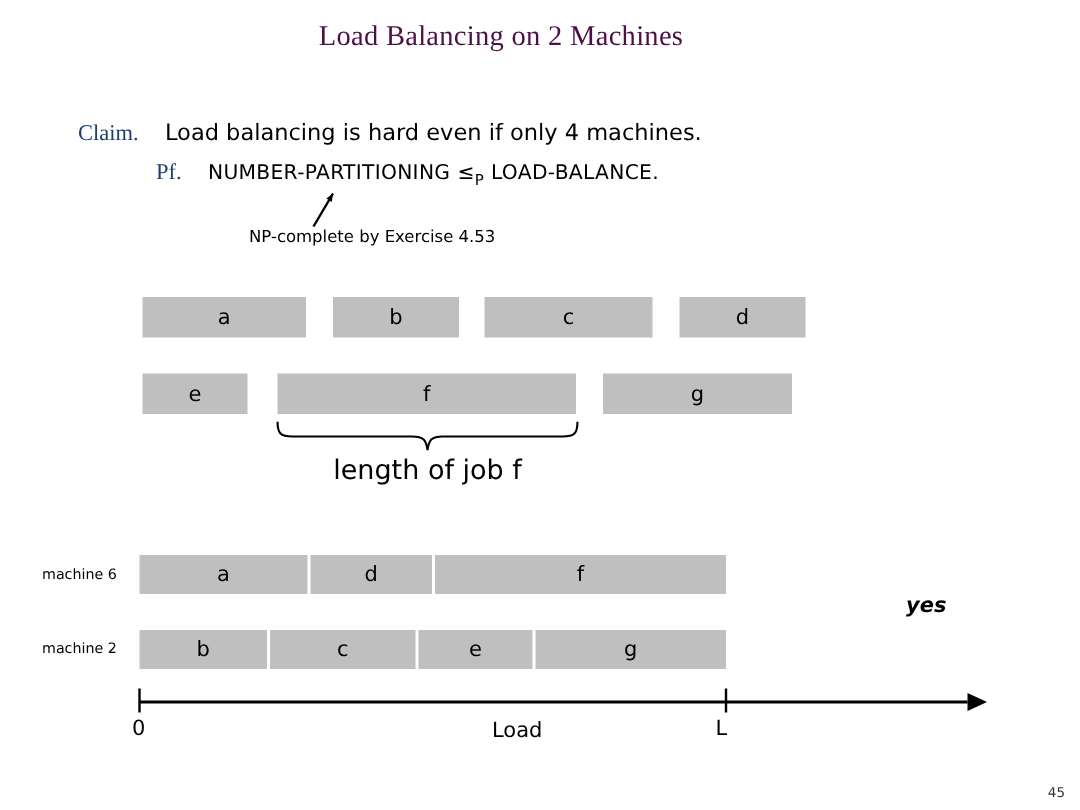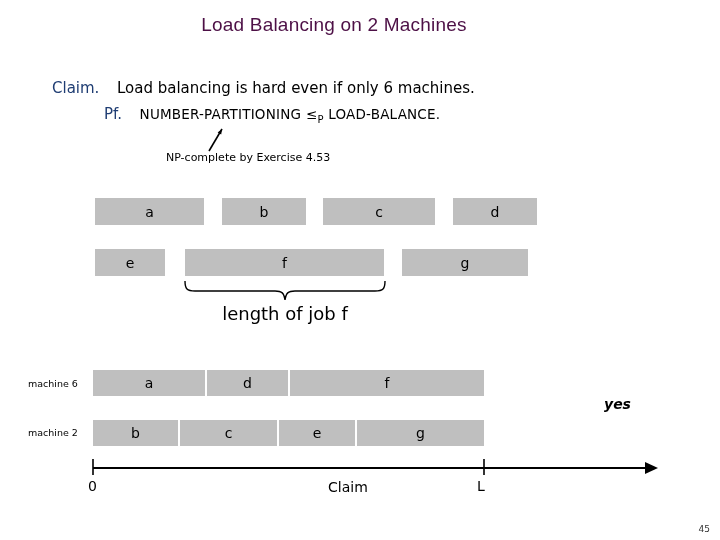--- a/index.html
+++ b/index.html
@@ -22,21 +22,21 @@
 
   
   .slide-title {
     position: absolute;
     left: 0;
     top: 14px;
     width: 668px;
     text-align: center;
     font-size: 19px;
     color: #4d1046;
-    font-family: Liberation Sans, sans-serif;
+    font-family: Liberation Serif, serif;
     letter-spacing: 0.2px;
     white-space: nowrap;
   }
 
   
   .claim-line {
     position: absolute;
     left: 52px;
     top: 79px;
     font-size: 15px;
@@ -47,20 +47,21 @@
     position: absolute;
     left: 56px;
     top: 105px;
     font-size: 15px;
     color: #000000;
     white-space: nowrap;
     margin-left: 48px;
   }
   .kw {
     color: #1f3d73;
+    font-family: Liberation Serif, serif;
   }
   .smallcaps {
     font-size: 13.5px;
     letter-spacing: 0.2px;
   }
   .subp {
     font-size: 10px;
     vertical-align: sub;
   }
 
@@ -193,21 +194,21 @@
 </head>
 <body>
 
 <div class="slide">
 
   <div class="slide-title">Load Balancing on 2 Machines</div>
 
   <div class="claim-line">
     <span class="kw">Claim.</span>
     <span style="display:inline-block;width:8px"></span>
-    <span>Load balancing is hard even if only 6 machines.</span>
+    <span>Load balancing is hard even if only 4 machines.</span>
   </div>
 
   <div class="pf-line">
     <span class="kw">Pf.</span>
     <span style="display:inline-block;width:8px"></span>
     <span class="smallcaps">NUMBER-PARTITIONING</span>
     <span class="smallcaps">≤</span><span class="subp">P</span>
     <span class="smallcaps">LOAD-BALANCE.</span>
   </div>
 
@@ -278,18 +279,18 @@
 
   <div class="yes-label">yes</div>
 
   <svg class="axis-svg" viewBox="0 0 580 30">
     <line x1="13" y1="13" x2="565" y2="13" stroke="#000" stroke-width="2"></line>
     <path d="M565 7 L578 13 L565 19 Z" fill="#000"></path>
     <line x1="13" y1="4" x2="13" y2="20" stroke="#000" stroke-width="1.6"></line>
     <line x1="404" y1="4" x2="404" y2="20" stroke="#000" stroke-width="1.6"></line>
   </svg>
   <div class="axis-zero">0</div>
-  <div class="axis-time">Claim</div>
+  <div class="axis-time">Load</div>
   <div class="axis-L">L</div>
 
   <div class="page-num">45</div>
 
 </div>
 
 </body></html>

